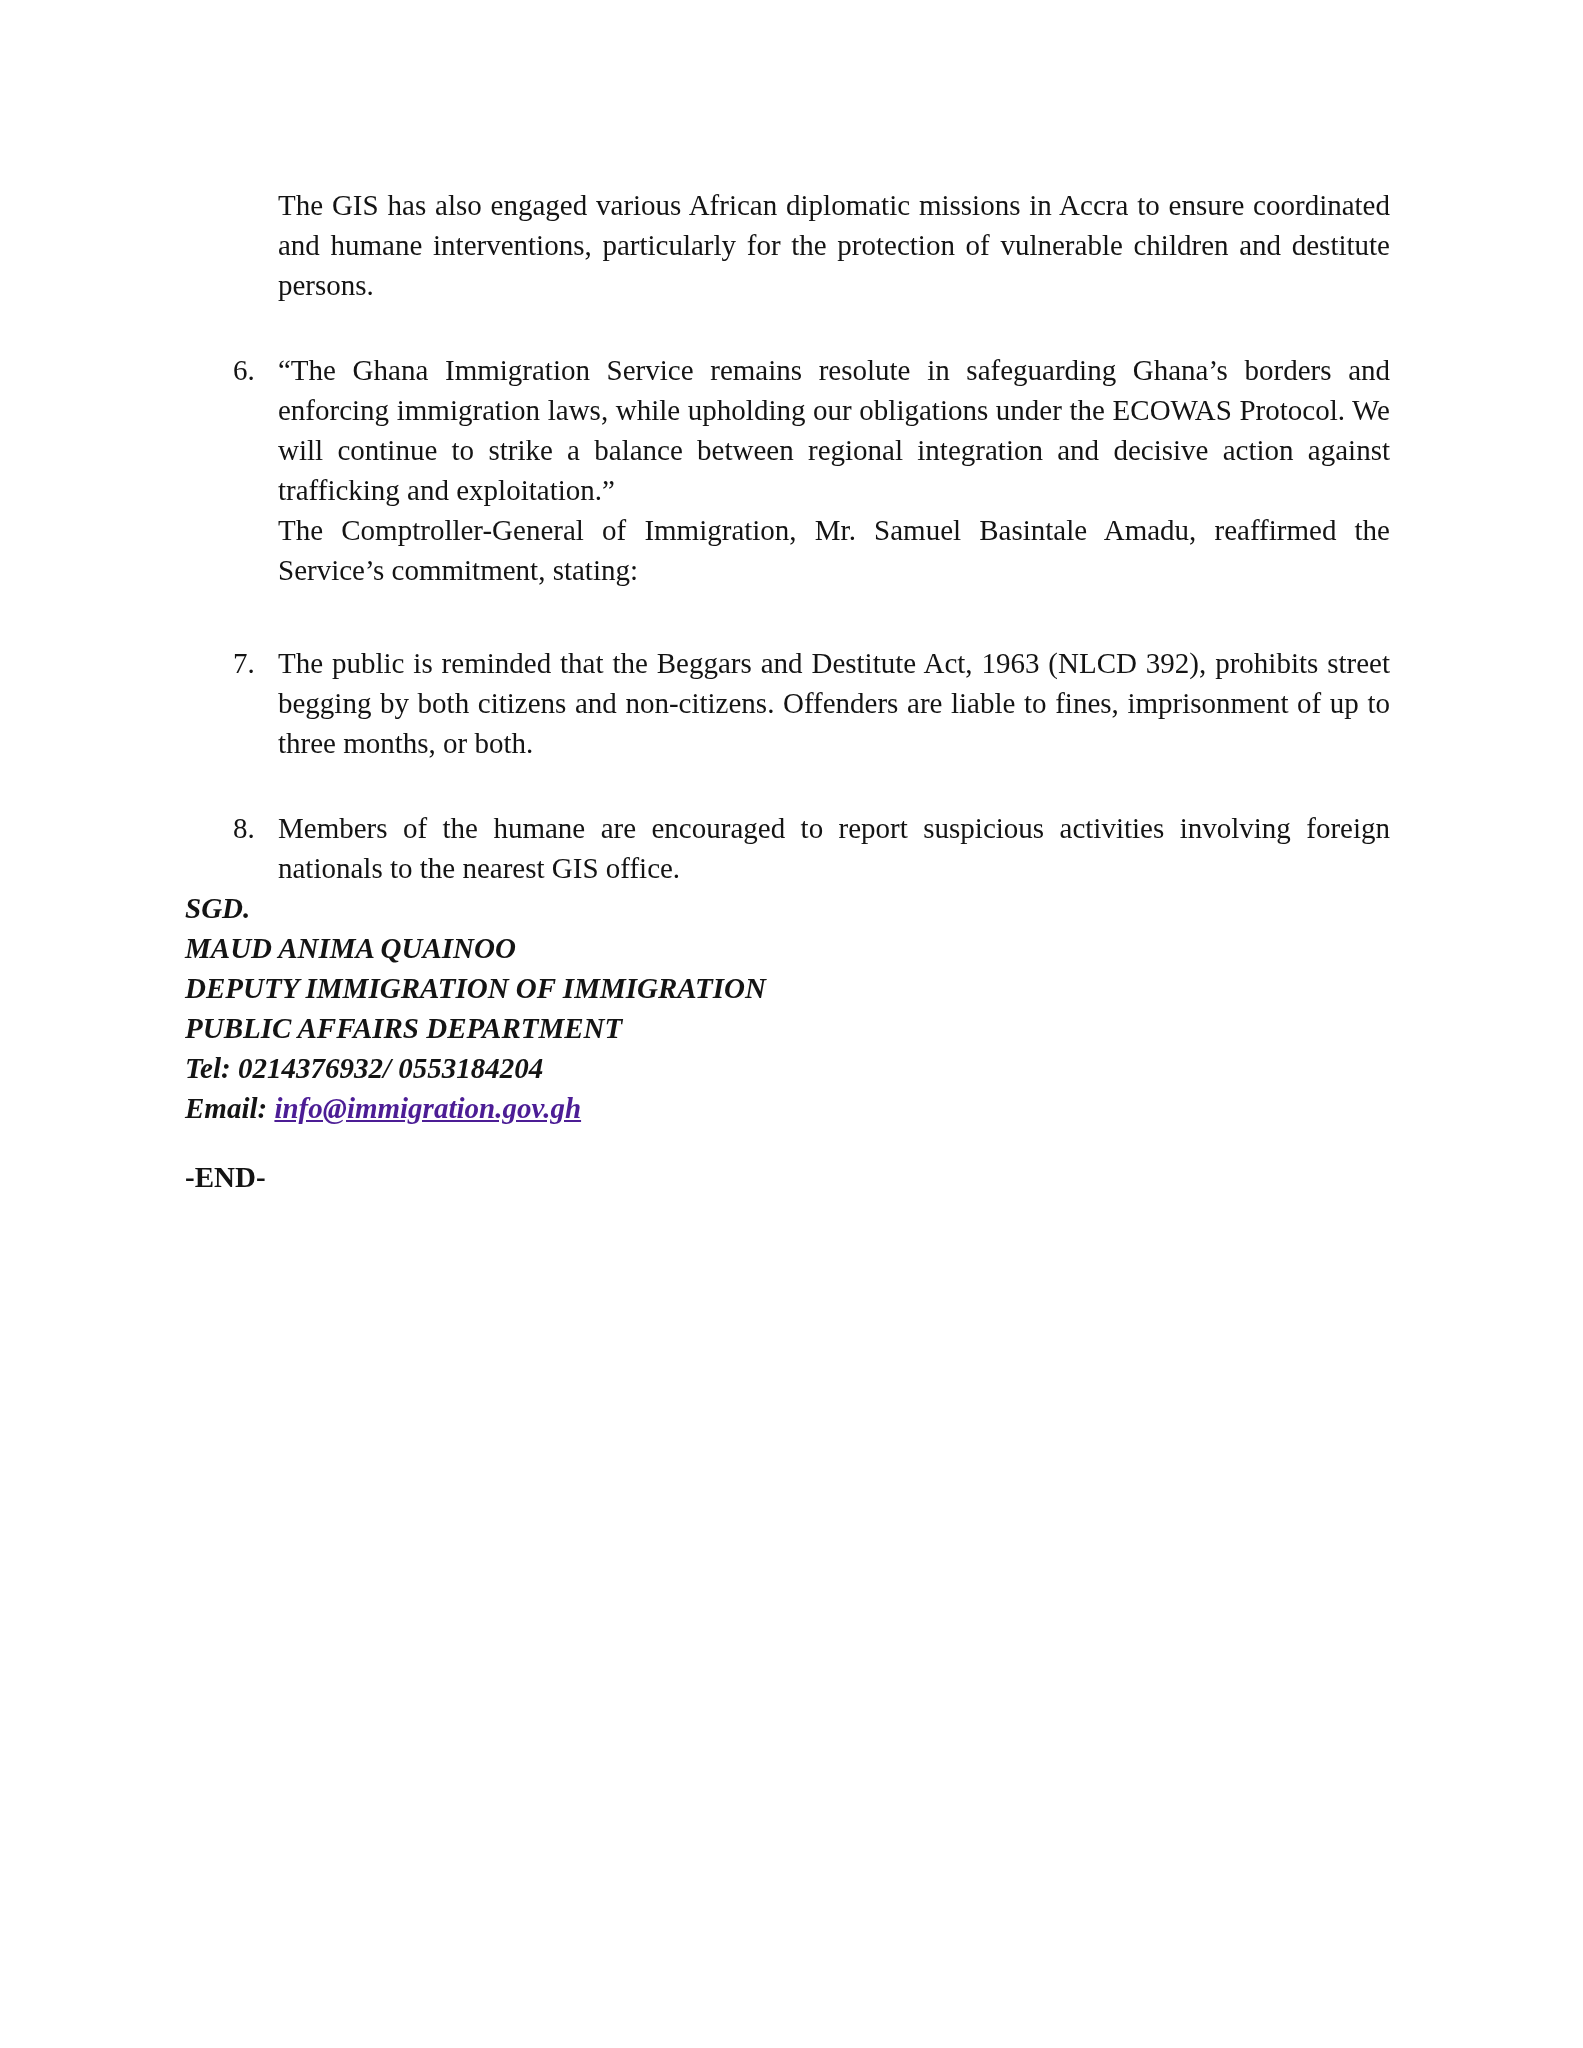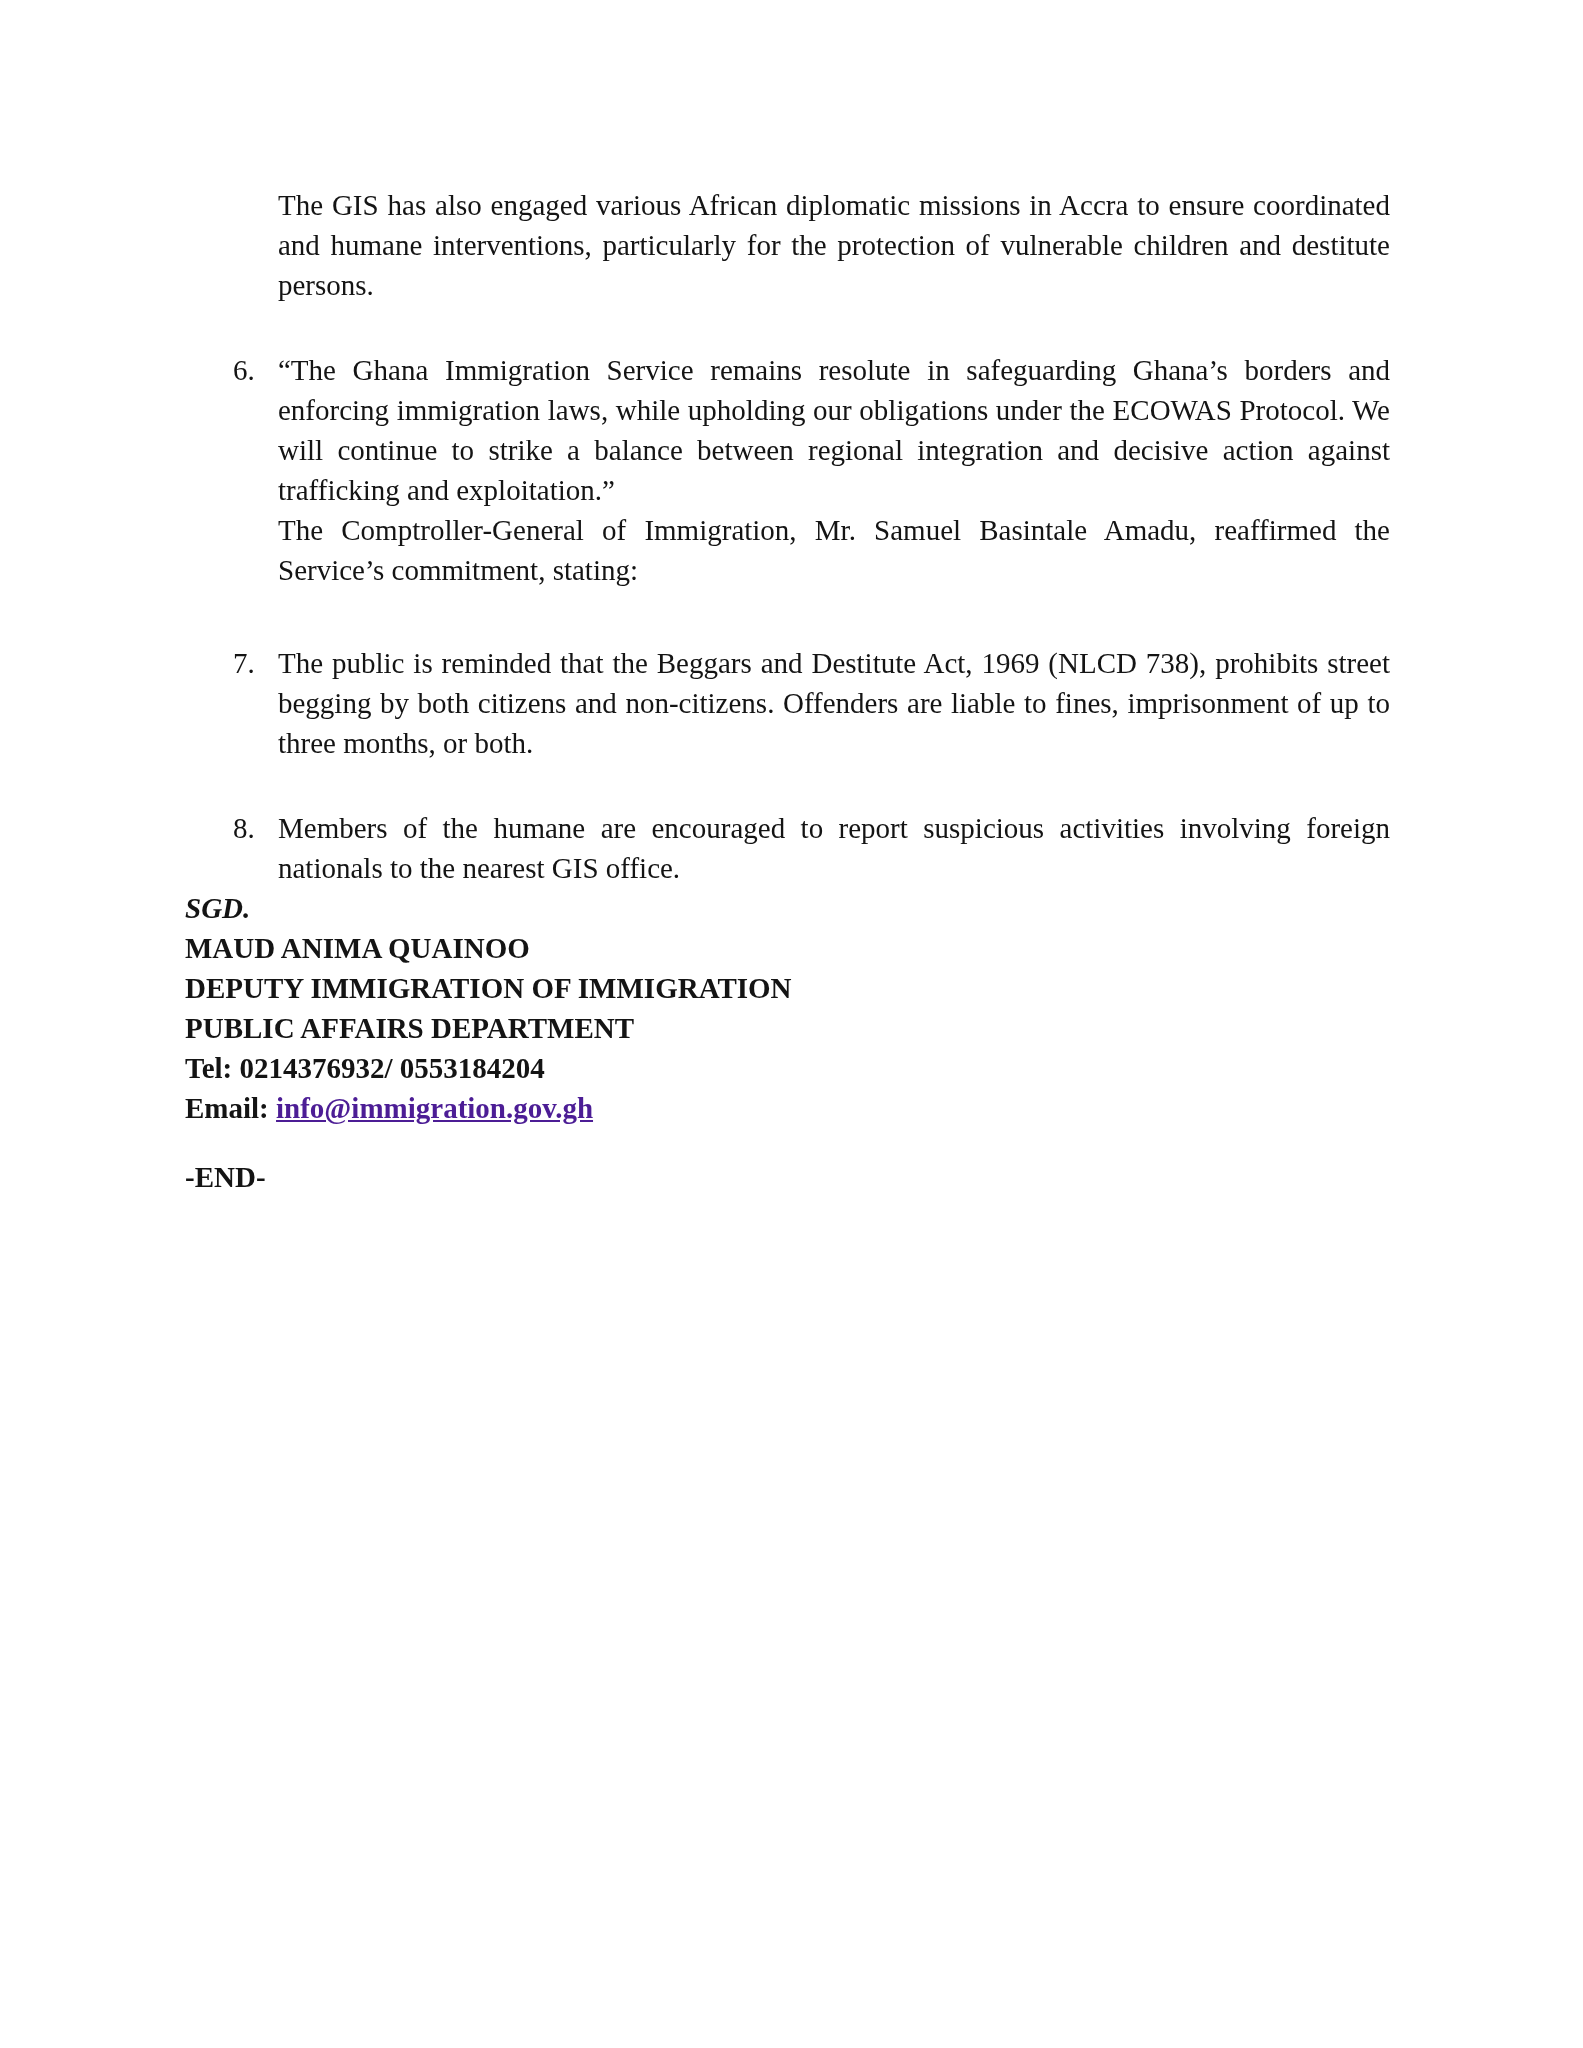--- a/index.html
+++ b/index.html
@@ -49,21 +49,21 @@
     margin: 0;
     text-align: justify;
   }
   .mb45 { margin-bottom: 45px; }
   .mb53 { margin-bottom: 53px; }
   .mb0  { margin-bottom: 0; }
   .signature {
     margin: 0 0 0 185px;
     font-weight: bold;
   }
-  .sig-line { margin: 0; }
+  .sig-line { margin: 0; font-style: italic; }
   .sgd { font-style: italic; }
   .email-link {
     color: #4c1d95;
     text-decoration: underline;
     font-weight: bold;
     cursor: pointer;
   }
   .end-line {
     margin-left: 185px;
     width: 1205px;
@@ -83,21 +83,21 @@
       <span class="num">6.</span>
       <div class="body">
         <p>“The Ghana Immigration Service remains resolute in safeguarding Ghana’s borders and enforcing immigration laws, while upholding our obligations under the ECOWAS Protocol. We will continue to strike a balance between regional integration and decisive action against trafficking and exploitation.”</p>
         <p>The Comptroller-General of Immigration, Mr. Samuel Basintale Amadu, reaffirmed the Service’s commitment, stating:</p>
       </div>
     </div>
 
     <div class="num-item mb45">
       <span class="num">7.</span>
       <div class="body">
-        <p>The public is reminded that the Beggars and Destitute Act, 1969 (NLCD 738), prohibits street begging by both citizens and non-citizens. Offenders are liable to fines, imprisonment of up to three months, or both.</p>
+        <p>The public is reminded that the Beggars and Destitute Act, 1963 (NLCD 392), prohibits street begging by both citizens and non-citizens. Offenders are liable to fines, imprisonment of up to three months, or both.</p>
       </div>
     </div>
 
     <div class="num-item mb0">
       <span class="num">8.</span>
       <div class="body">
         <p>Members of the humane are encouraged to report suspicious activities involving foreign nationals to the nearest GIS office.</p>
       </div>
     </div>
 

